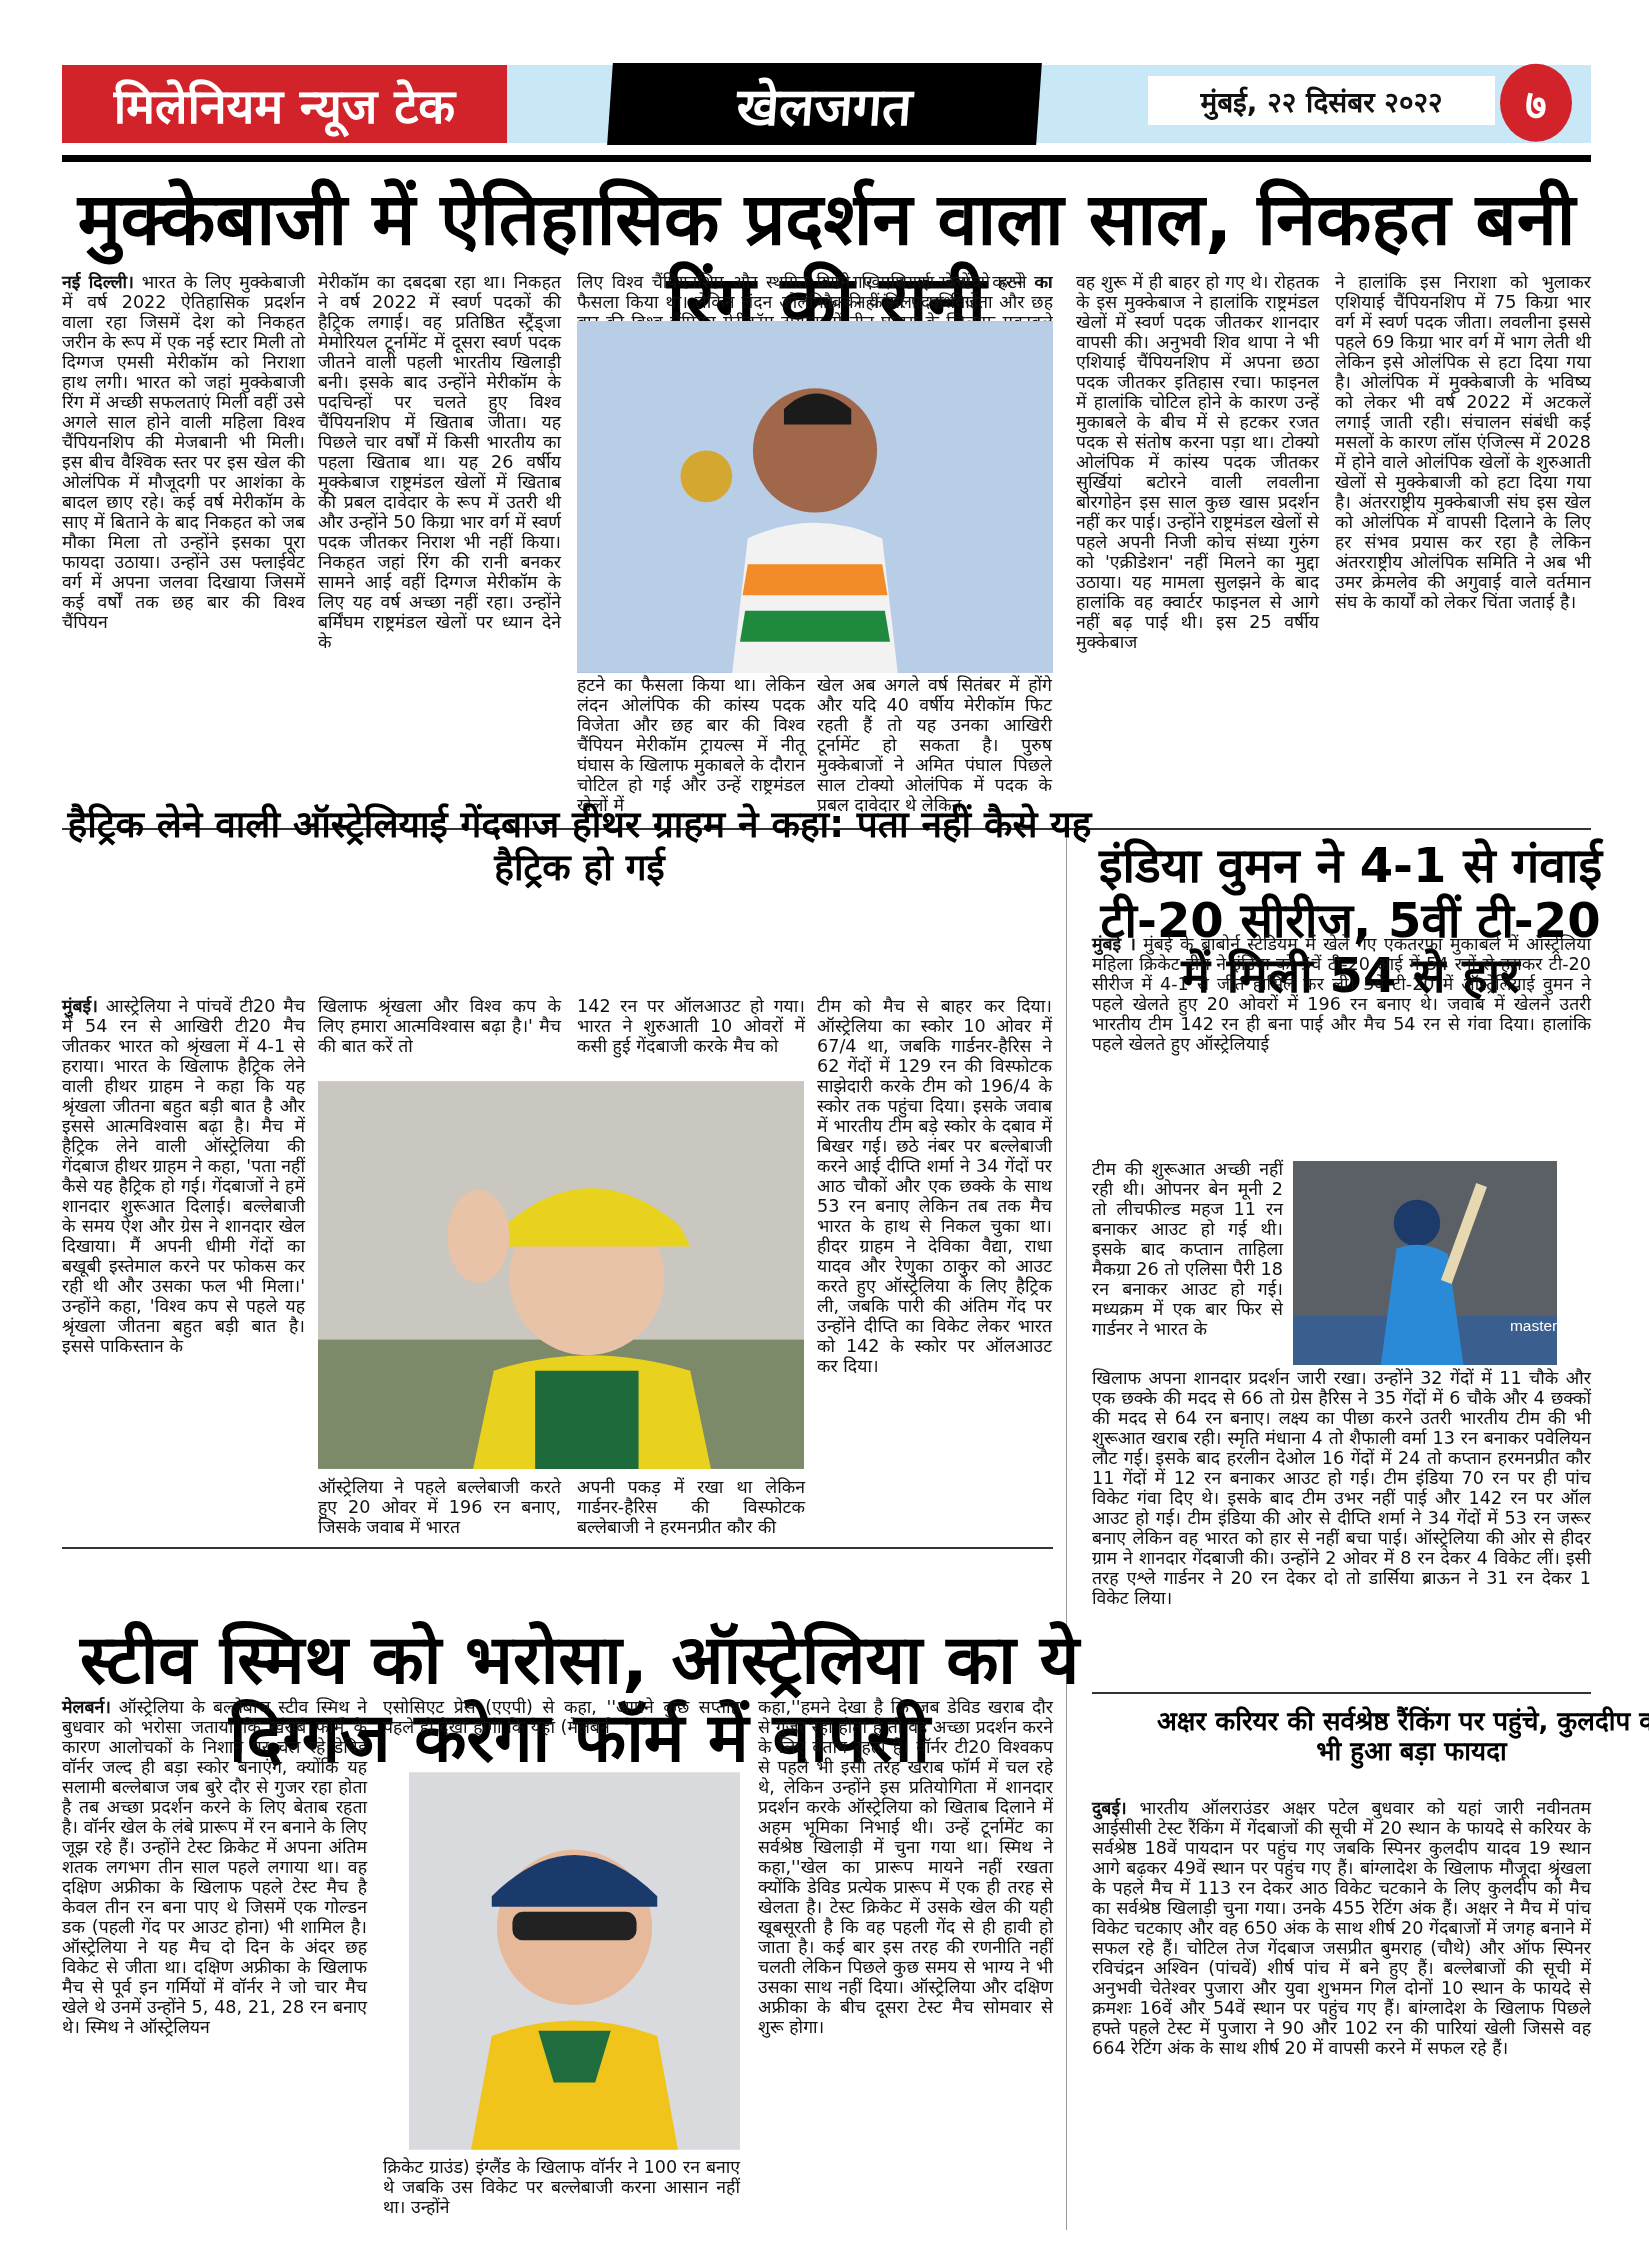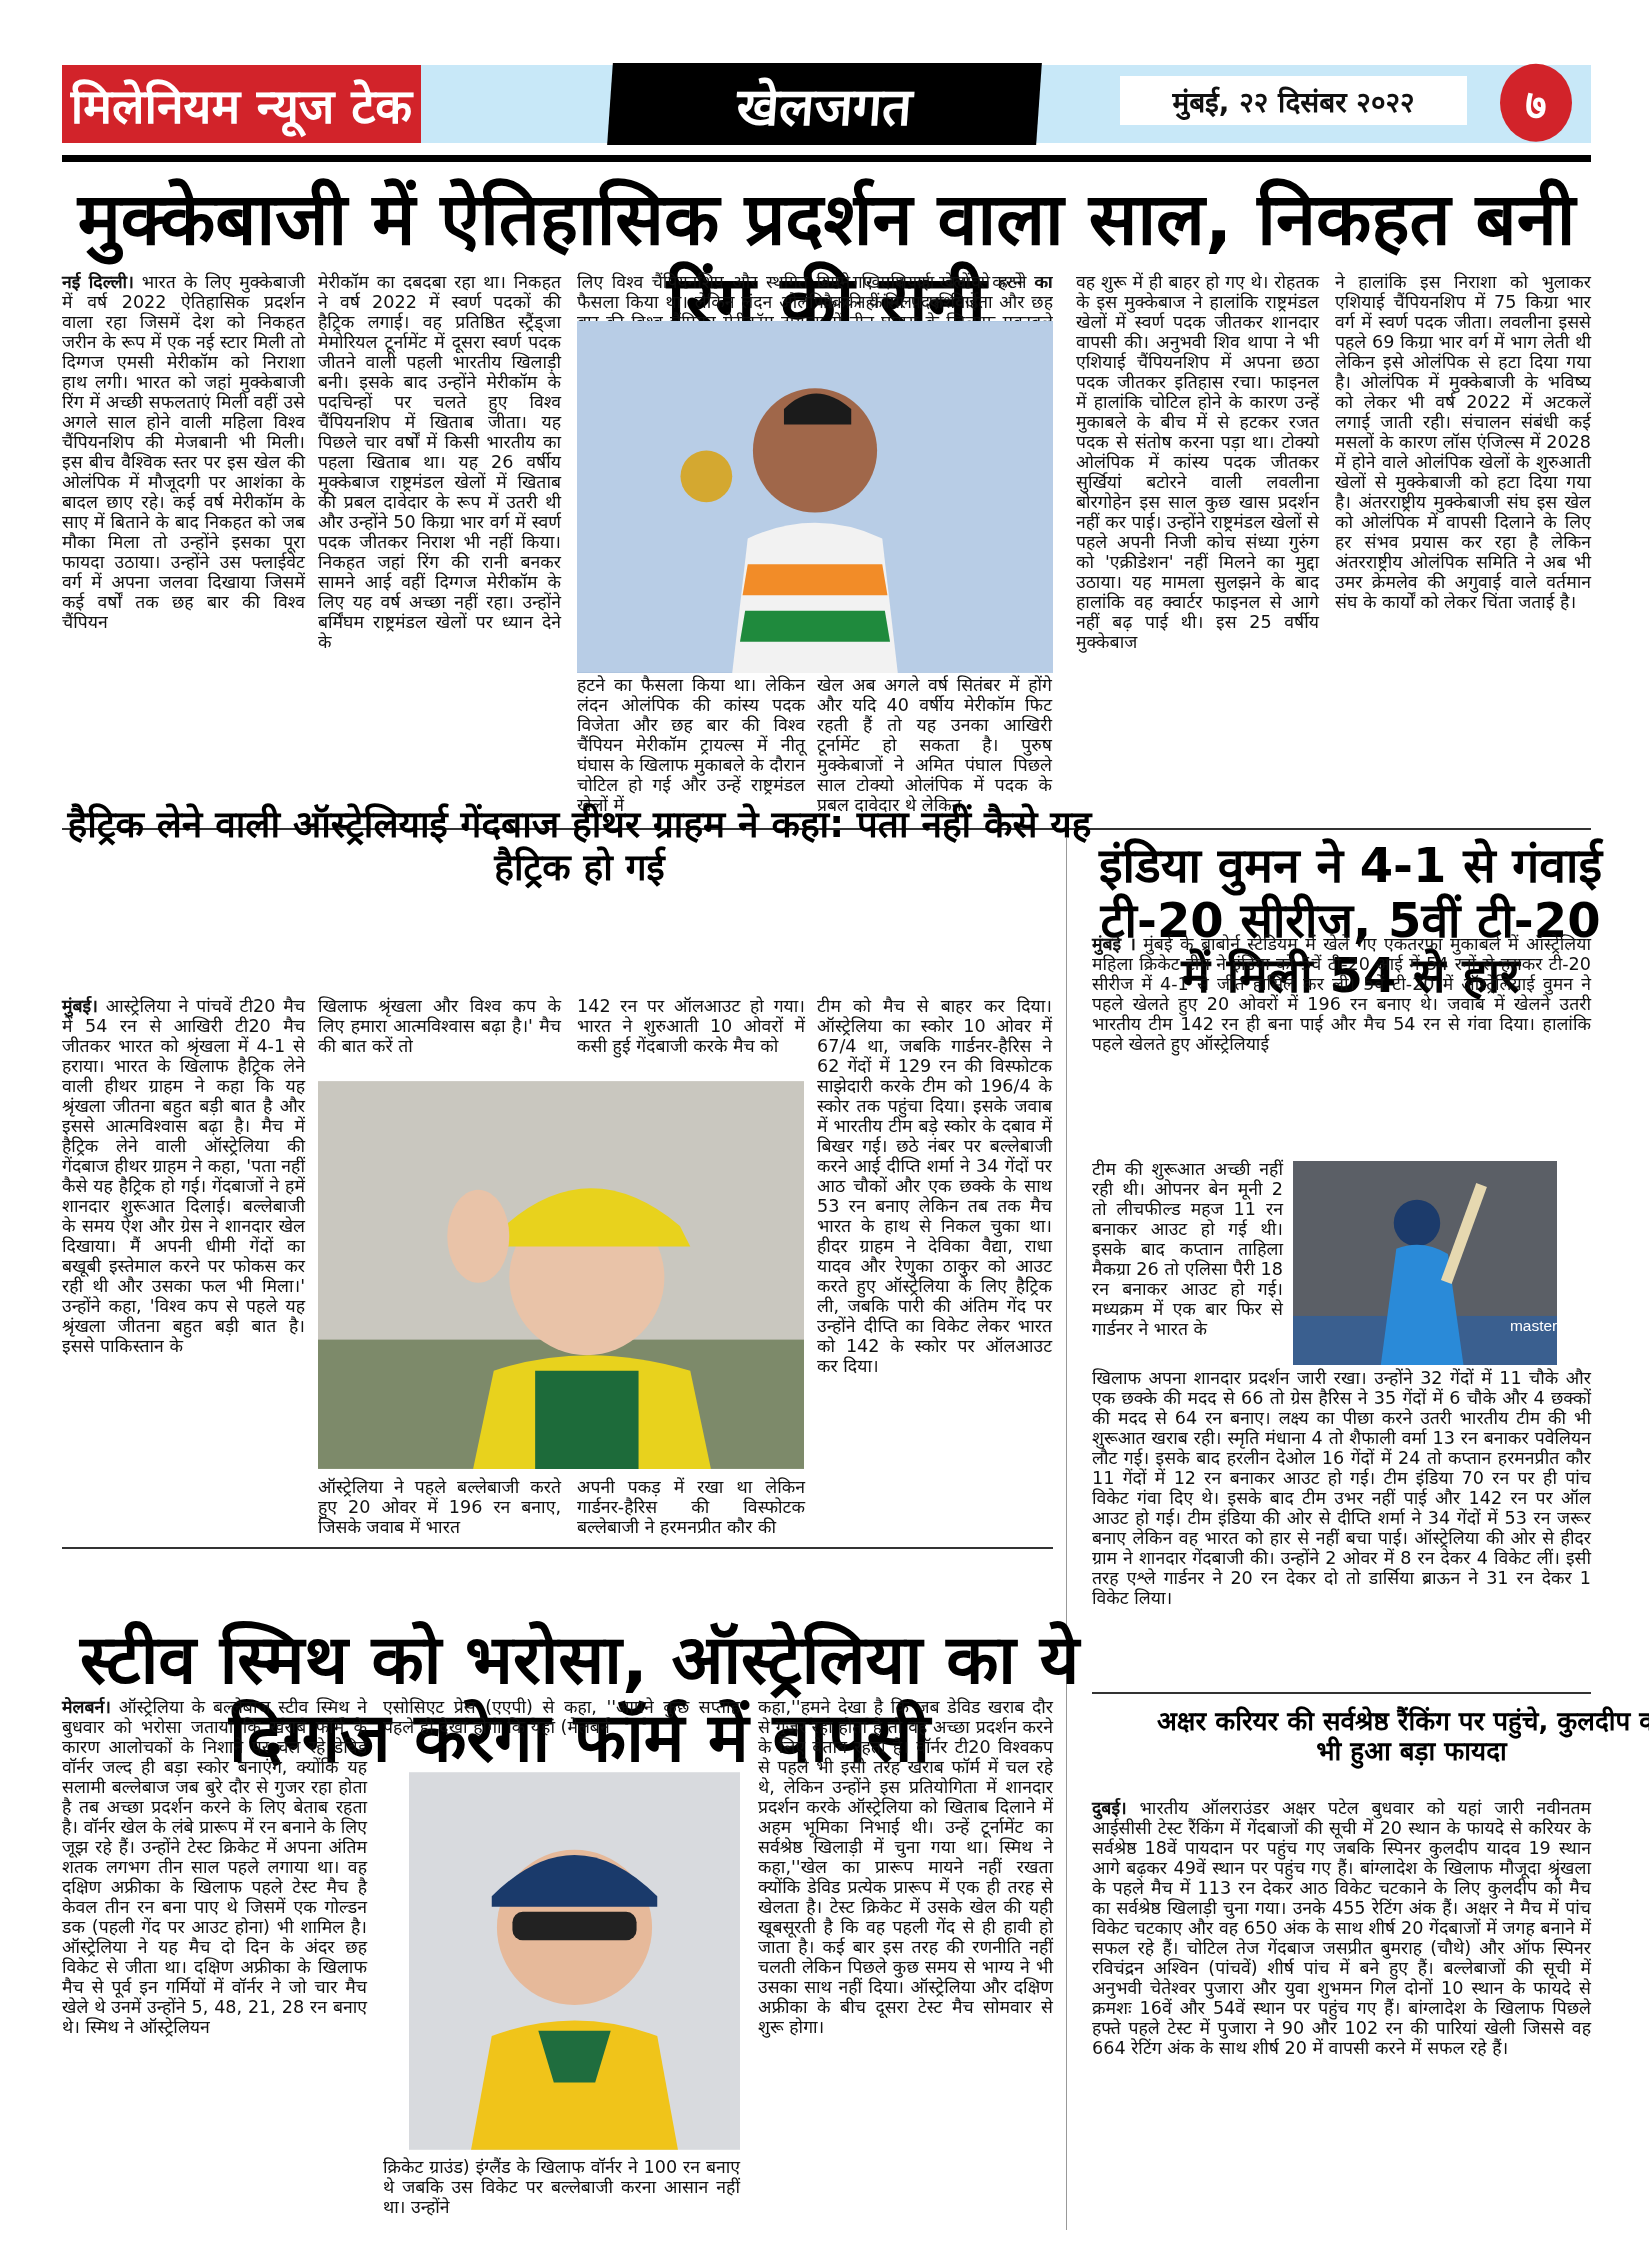--- a/index.html
+++ b/index.html
@@ -1,20 +1,20 @@
 <!DOCTYPE html>
 <html style="font-size:8.3px"><head>
 <meta charset="utf-8">
 <style>
 *{box-sizing:border-box;margin:0;padding:0}
 body{width:1650px;height:2261px;background:#fff;font-family:"DejaVu Sans",sans-serif;color:#111;position:relative;overflow:hidden}
 .masthead{position:absolute;left:62px;top:65px;width:1529px;height:78px;background:#c8e8f8}
-.brand{position:absolute;left:0;top:0;width:359px;height:78px;background:#d2232a;color:#fff;font-size:48px;font-weight:bold;display:flex;align-items:center;justify-content:center}
+.brand{position:absolute;left:0;top:0;width:445px;height:78px;background:#d2232a;color:#fff;font-size:48px;font-weight:bold;display:flex;align-items:center;justify-content:center}
 .section{position:absolute;left:548px;top:-2.1px;width:429px;height:82px;background:#000;color:#fff;font-size:52px;font-weight:bold;display:flex;align-items:center;justify-content:center;transform:skewX(-4deg)}
-.date{position:absolute;left:1058px;top:34px;width:347px;height:49px;background:#fff;font-size:28px;font-weight:bold;display:flex;align-items:center;justify-content:center;transform:translateY(-23px)}
+.date{position:absolute;left:1086px;top:34px;width:347px;height:49px;background:#fff;font-size:28px;font-weight:bold;display:flex;align-items:center;justify-content:center;transform:translateY(-23px)}
 .pageno{position:absolute;left:1438px;top:9.3px;width:78px;height:78px;border-radius:50%;background:#d2232a;color:#fff;font-size:41px;font-weight:bold;display:flex;align-items:center;justify-content:center;transform:translateY(-10.3px);width:72px;height:78px}
 .rule{position:absolute;left:62px;top:155px;width:1529px;height:7.2px;background:#000}
 .headline{position:absolute;font-weight:bold;color:#000;text-align:center;line-height:1.15}
 .h1{left:62px;top:178px;width:1529px;font-size:72px}
 .col{position:absolute;font-size:17.6px;line-height:20px;text-align:justify;color:#111;font-family:"DejaVu Sans",sans-serif}
 .col b{font-weight:bold}
 .photo{position:absolute;overflow:hidden}
 .vrule{position:absolute;background:#999;width:1px}
 .h2{left:62px;top:804px;width:1035px;font-size:37px}
 .h3{left:1092px;top:838px;width:517px;font-size:48px}

